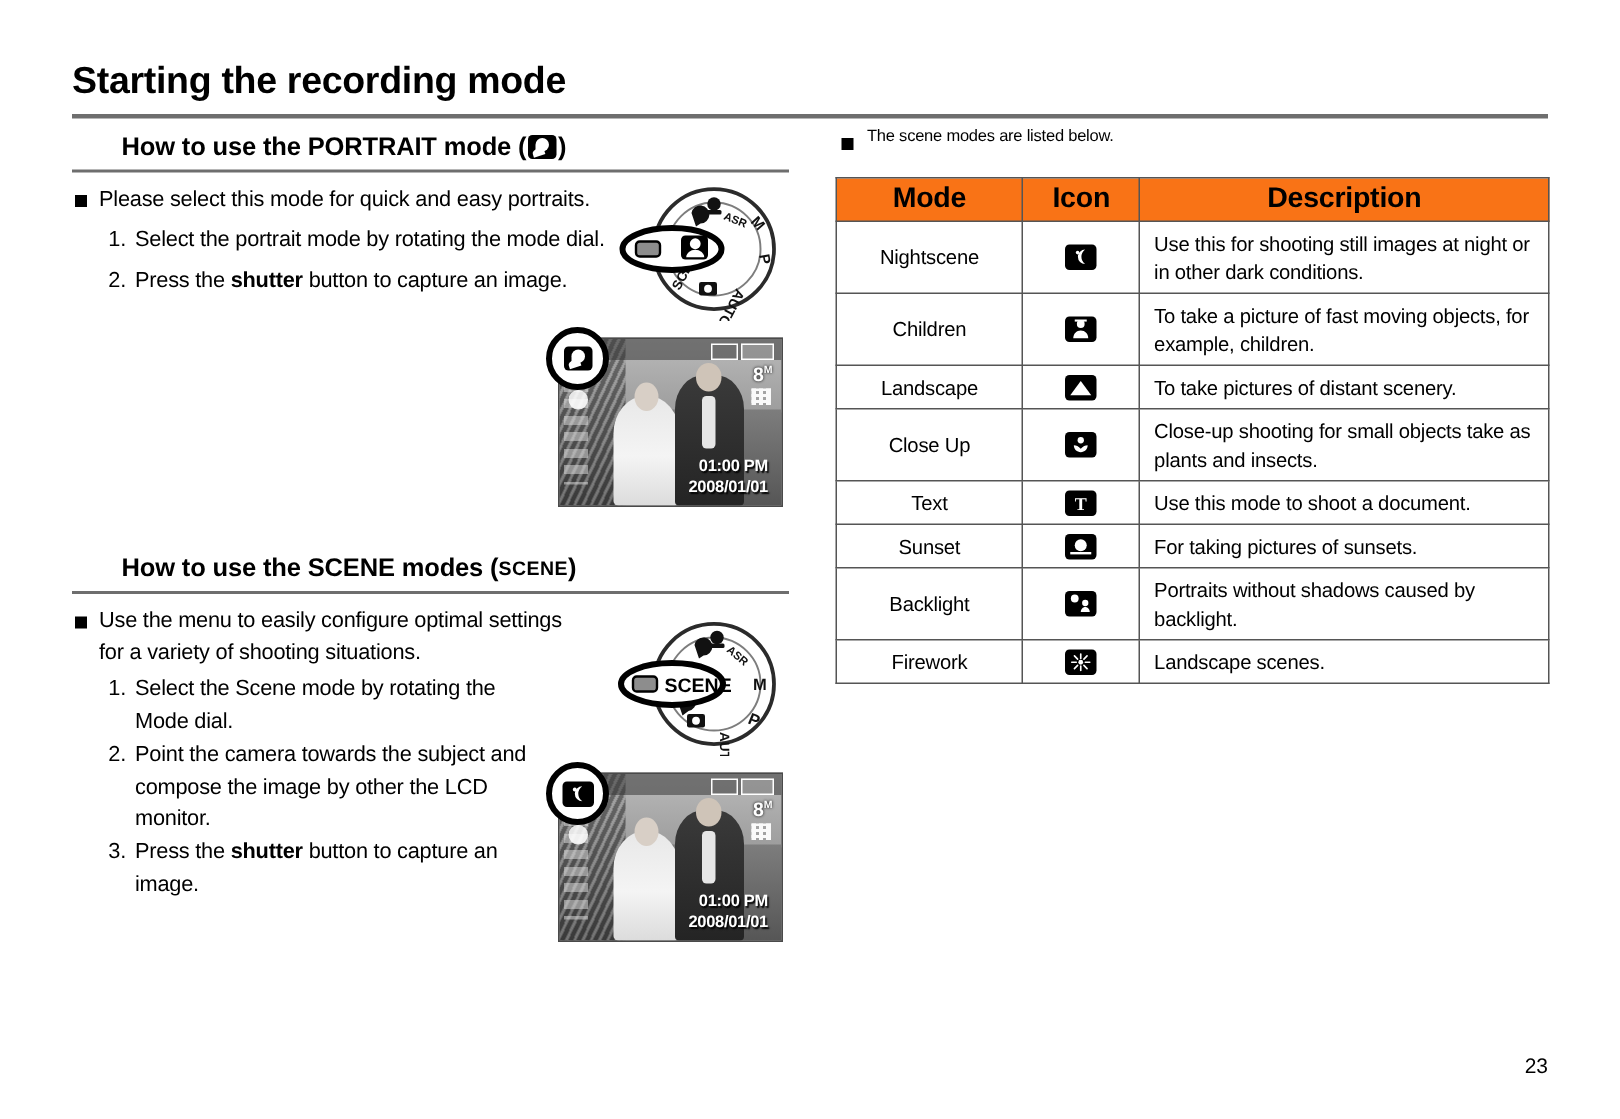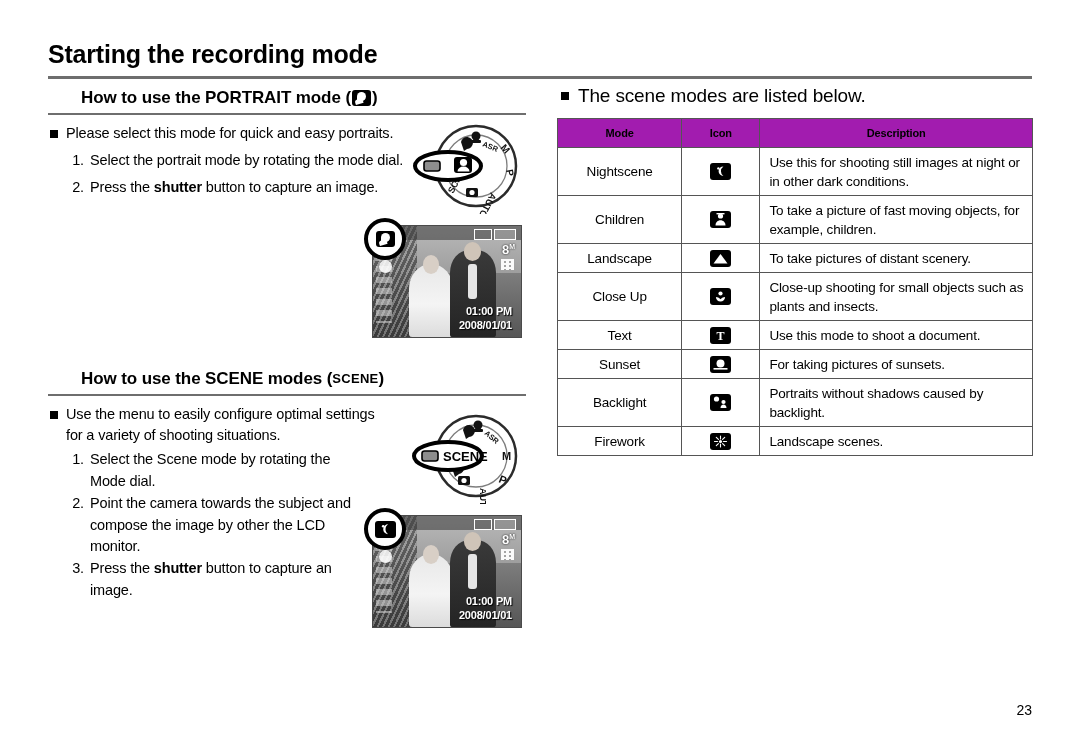--- a/index.html
+++ b/index.html
@@ -119,43 +119,43 @@
     display: block;
     margin-left: 24px;
   }
   .num-item b { font-weight: bold; }
 
   
   #scene-list-bullet { position: absolute; left: 561px; top: 92px; }
   #scene-list-text {
     position: absolute;
     left: 578px; top: 85px;
-    font-size: 19px;
+    font-size: 11px;
     letter-spacing: -0.15px;
   }
 
   
   .scene-table {
     position: absolute;
     left: 557px;
     top: 118px;
     width: 476px;
     border-collapse: collapse;
     table-layout: fixed;
     font-size: 13.5px;
     letter-spacing: -0.15px;
   }
   .scene-table th, .scene-table td {
     border: 1px solid #555;
     padding: 0;
   }
   .scene-table thead th {
-    background: #a21caf;
+    background: #f97316;
     font-weight: bold;
-    font-size: 11px;
+    font-size: 19px;
     height: 28px;
     text-align: center;
   }
   .col-mode  { width: 124px; }
   .col-icon  { width: 78px; }
   .col-desc  { width: 272px; }
 
   .scene-table td.mode-cell {
     text-align: center;
     vertical-align: middle;
@@ -534,21 +534,21 @@
     <tr class="row-2line">
       <td class="mode-cell">Close Up</td>
       <td class="icon-cell">
         <span class="ic">
           <svg width="21" height="17" viewBox="0 0 21 17">
               <path d="M10.5 13.5c-2.6 0-4.6-2-4.6-4.6 1.6 0 3.1.7 4.6 2.3 1.5-1.6 3-2.3 4.6-2.3 0 2.6-2 4.6-4.6 4.6z" fill="#fff"></path>
               <circle cx="10.5" cy="5.5" r="2.1" fill="#fff"></circle>
             </svg>
         </span>
       </td>
-      <td class="desc-cell">Close-up shooting for small objects such as plants and insects.</td>
+      <td class="desc-cell">Close-up shooting for small objects take as plants and insects.</td>
     </tr>
     <tr class="row-1line">
       <td class="mode-cell">Text</td>
       <td class="icon-cell">
         <span class="ic">
           <svg width="21" height="17" viewBox="0 0 21 17">
               <text x="10.5" y="13" font-size="12" font-weight="bold" fill="#fff" text-anchor="middle" font-family="'Liberation Serif',serif">T</text>
             </svg>
         </span>
       </td>

